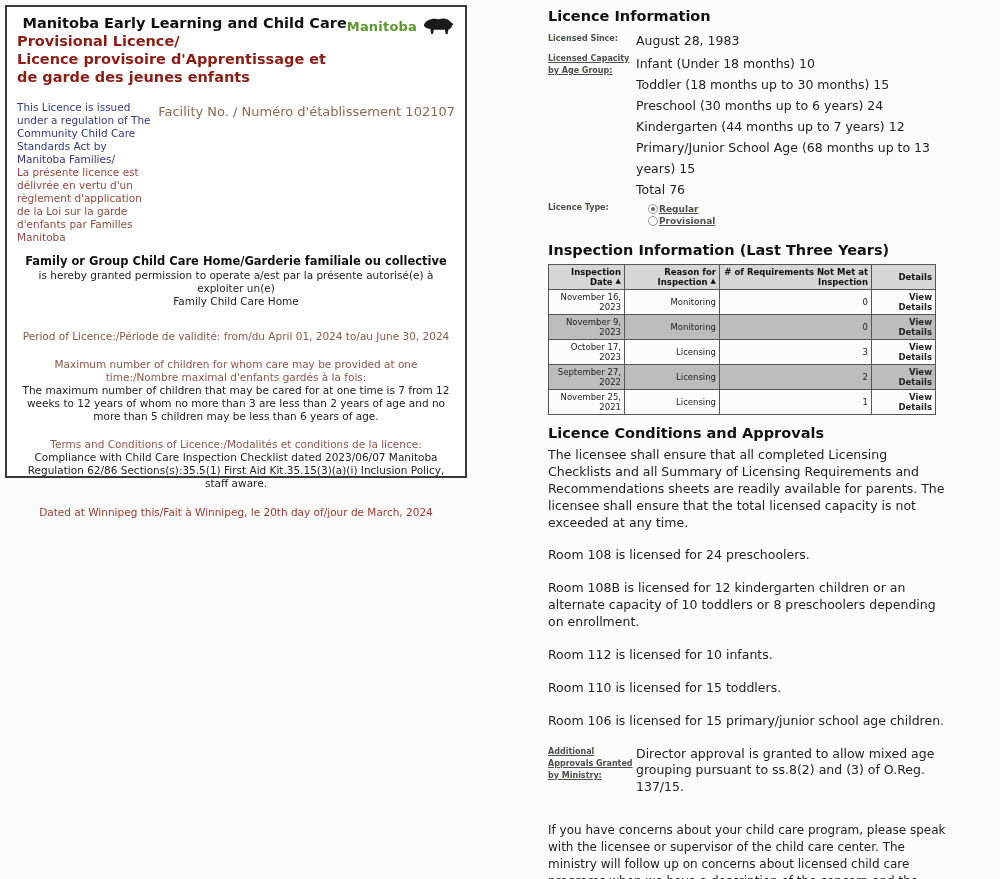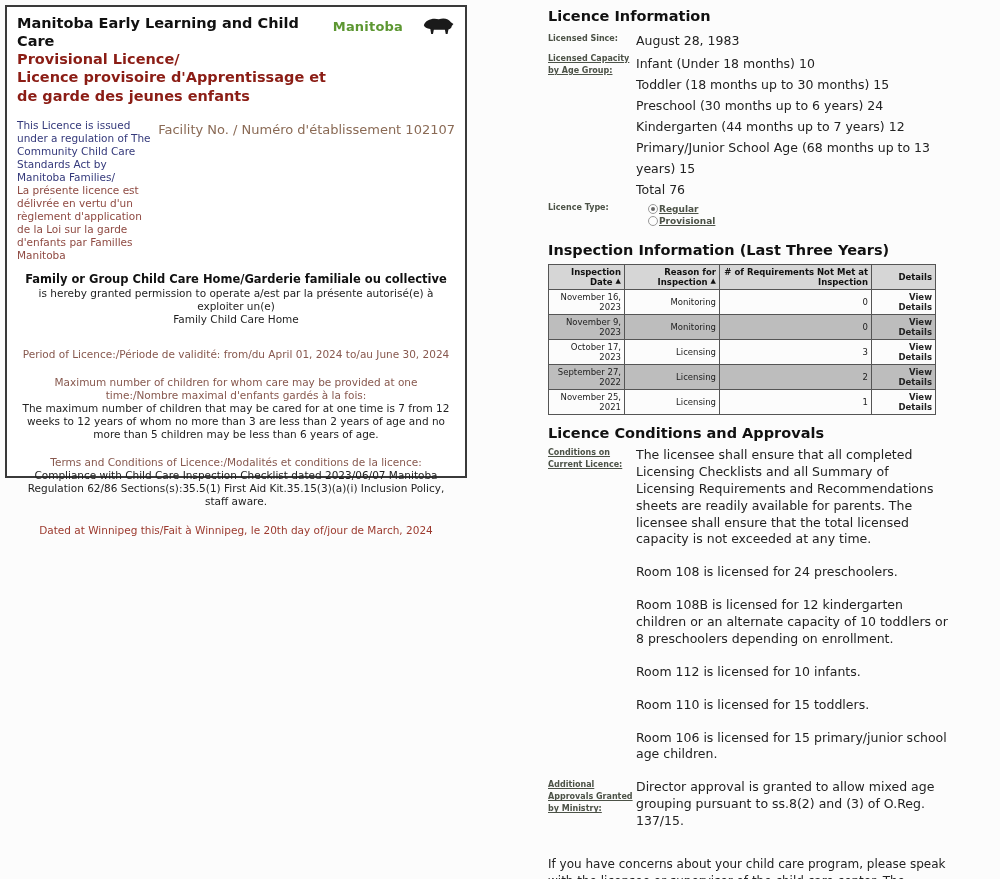--- a/index.html
+++ b/index.html
@@ -3,23 +3,23 @@
 <meta charset="utf-8">
 <style>
   * { margin:0; padding:0; box-sizing:border-box; }
   html,body { width:1000px; height:879px; background:#fcfcfc; font-family:"DejaVu Sans", sans-serif; color:#1d1d1d; }
   .col { position:absolute; }
 
   
   .certificate { left:5px; top:5px; width:462px; height:473px; background:#fff; border:2px solid #3a3a3a; padding:7px 10px 8px 10px; display:flex; flex-direction:column; }
   .cert-header { display:flex; justify-content:space-between; align-items:flex-start; }
   .cert-titles { width:345px; }
-  .cert-org { font-size:14.5px; font-weight:bold; color:#111; line-height:1.25; }
+  .cert-org { font-size:14.5px; font-weight:bold; color:#111; line-height:1.25;text-align:right; }
   .cert-sub { font-size:14.5px; font-weight:bold; color:#8b1d15; line-height:1.25; }
-  .logo { display:flex; align-items:center; gap:18px; margin-top:2px; }
+  .logo { display:flex; align-items:center; gap:4px; margin-top:2px; }
   .logo-text { color:#5d9732; font-weight:bold; font-size:13px; letter-spacing:0.2px; }
   .maroon-bar { height:9px; background:#7a1111; margin-top:5px; }
   .maroon-bar.bottom { margin-top:auto; margin-bottom:2px; }
   .cert-body { font-size:10.5px; line-height:1.24; }
   .issued-row { display:flex; justify-content:space-between; margin-top:9px; }
   .issued-text { width:300px; }
   .issued-en { color:#34397b; }
   .issued-fr { color:#8f4a42; }
   .facility { font-size:13px; color:#8a6a55; white-space:nowrap; padding-top:3px; }
   .c { text-align:center; }
@@ -204,23 +204,20 @@
           <td class="view-details">View Details</td>
         </tr>
       </tbody>
     </table>
   </div>
 
   <div class="conditions">
     <h2 class="section">Licence Conditions and Approvals</h2>
 
     <div class="field-row">
-      <div class="field-label center">
-        <span class="ul">Conditions on Current Licence:</span>
-      </div>
       <div class="field-value para-list">
         <p>The licensee shall ensure that all completed Licensing Checklists and all Summary of Licensing Requirements and Recommendations sheets are readily available for parents. The licensee shall ensure that the total licensed capacity is not exceeded at any time.</p>
         <p>Room 108 is licensed for 24 preschoolers.</p>
         <p>Room 108B is licensed for 12 kindergarten children or an alternate capacity of 10 toddlers or 8 preschoolers depending on enrollment.</p>
         <p>Room 112 is licensed for 10 infants.</p>
         <p>Room 110 is licensed for 15 toddlers.</p>
         <p>Room 106 is licensed for 15 primary/junior school age children.</p>
       </div>
     </div>
 

